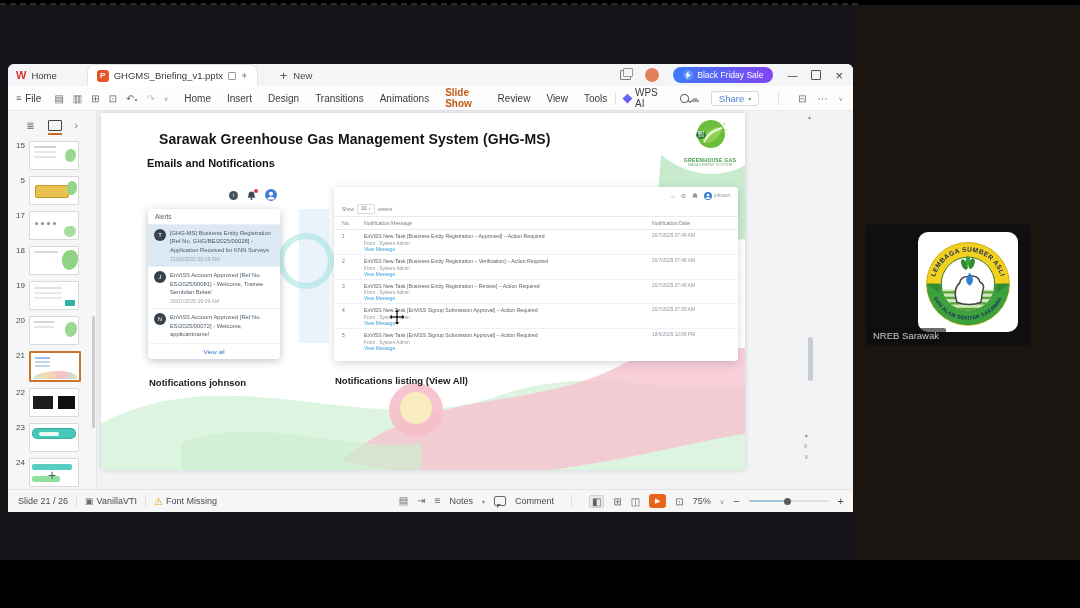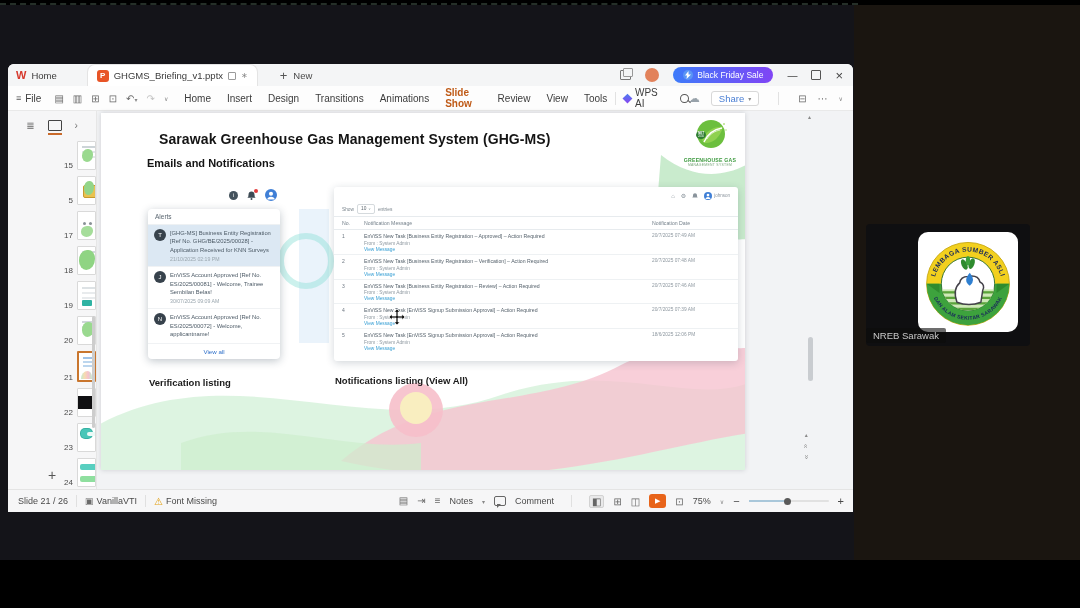--- a/index.html
+++ b/index.html
@@ -49,21 +49,21 @@
 
   .wps-body{flex:1;display:flex;min-height:0;position:relative;}
   
   .panel{width:88px;background:#f6f6f7;border-right:1px solid #e7e7e7;position:relative;flex-shrink:0;}
   .panel-icons{height:22px;display:flex;align-items:center;justify-content:center;gap:13px;padding-top:3px;}
   .outline-ic{color:#666;font-size:10px;}
   .slide-ic{width:12px;height:9px;border:1.4px solid #444;border-radius:1px;position:relative;}
   .slide-ic::after{content:"";position:absolute;left:-1px;right:-1px;bottom:-5px;height:2px;background:#c96a2a;}
   .chev{color:#777;font-size:10px;}
   .thumbs{position:absolute;left:0;right:0;top:30px;display:flex;flex-direction:column;gap:6px;}
-  .titem{display:flex;align-items:flex-end;margin-left:48px;}
+  .titem{display:flex;align-items:flex-start;}
   .tnum{width:17px;text-align:right;font-size:8px;color:#4a4a4a;padding-right:4px;flex-shrink:0;}
   .tbox{width:48px;height:27px;background:#fff;border:1px solid #d9d9d9;border-radius:1px;position:relative;overflow:hidden;}
   .titem.sel .tbox{border:2px solid #c9762e;}
   .tv::before,.tv::after{content:"";position:absolute;}
   .v15::before{left:4px;top:4px;width:22px;height:2px;background:#cdd4d8;box-shadow:0 5px 0 #e3e7e9,0 10px 0 #e3e7e9;}
   .v15::after{right:2px;top:7px;width:11px;height:13px;border-radius:55% 45% 60% 50%;background:#9ad98f;}
   .v16::before{left:5px;top:8px;width:32px;height:11px;background:#eac24f;border:1px solid #c79a2e;border-radius:2px;}
   .v16::after{right:1px;top:4px;width:10px;height:14px;border-radius:55% 45% 60% 50%;background:#93d589;}
   .v17::before{left:5px;top:10px;width:3px;height:3px;border-radius:50%;background:#8a9297;box-shadow:6px 0 0 #8a9297,12px 0 0 #8a9297,18px 0 0 #8a9297;}
   .v17::after{right:2px;bottom:2px;width:12px;height:11px;border-radius:55% 45% 60% 50%;background:#a5dd9a;}
@@ -428,21 +428,21 @@
               <span class="c-no">5</span>
               <span class="c-mid">
                 <div class="n-msg">EnViSS New Task [EnViSS Signup Submission Approval] – Action Required</div>
                 <div class="n-from">From : System Admin</div>
                 <div class="n-link">View Message</div>
               </span>
               <span class="c-date">18/6/2025 12:06 PM</span>
             </div>
           </div>
 
-          <div class="cap" style="left:48px;top:264px;">Verification listing</div>
+          <div class="cap" style="left:48px;top:264px;">Notifications johnson</div>
           <div class="cap" style="left:234px;top:262px;">Notifications listing (View All)</div>
 
           <svg class="cursor" width="16" height="16" viewBox="0 0 16 16">
             <path d="M8 0L11 3H9v4h4V5l3 3-3 3V9H9v4h2l-3 3-3-3h2V9H3v2L0 8l3-3v2h4V3H5z" fill="#1a1a1a" stroke="#fff" stroke-width=".7"></path>
           </svg>
         </div>
 
         <span class="vscroll-up">▴</span>
         <span class="vscroll-thumb"></span>
         <div class="navclu">

